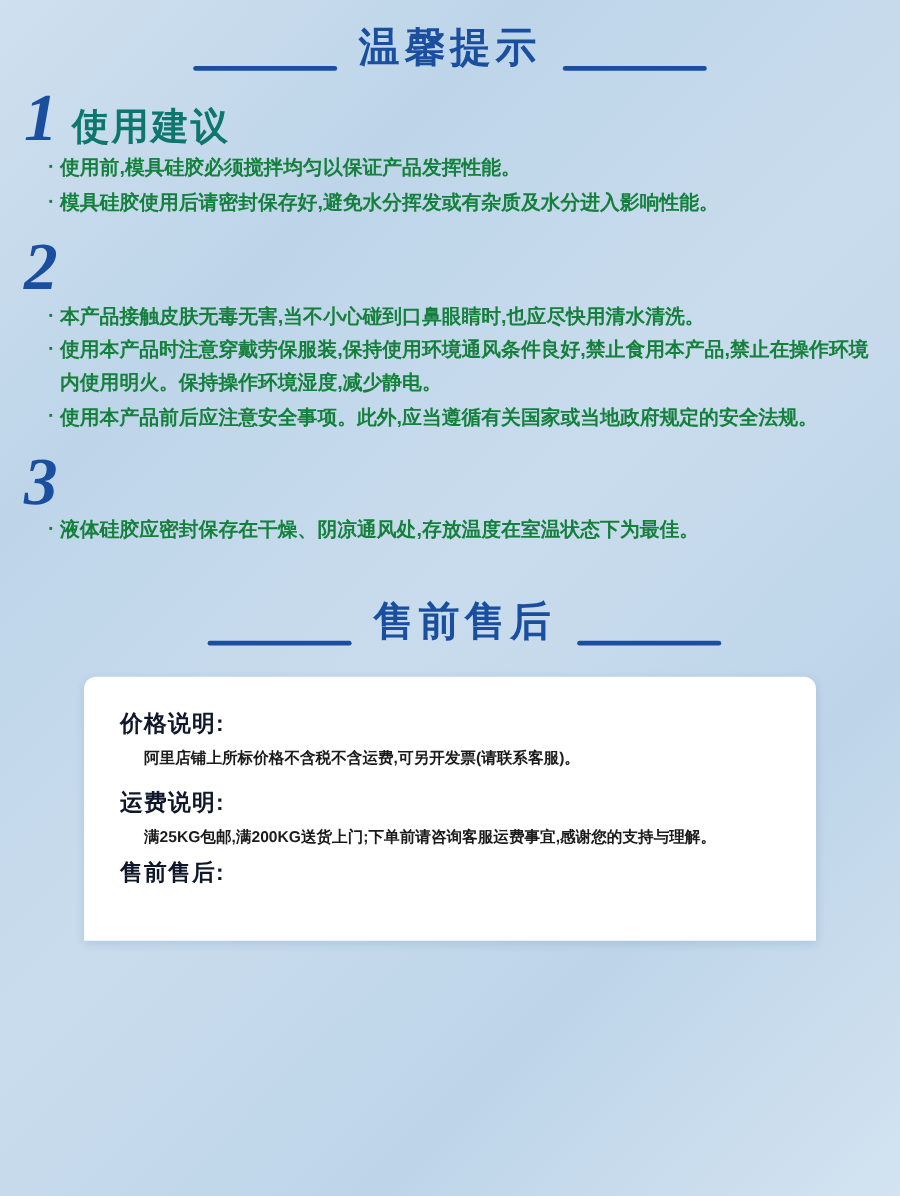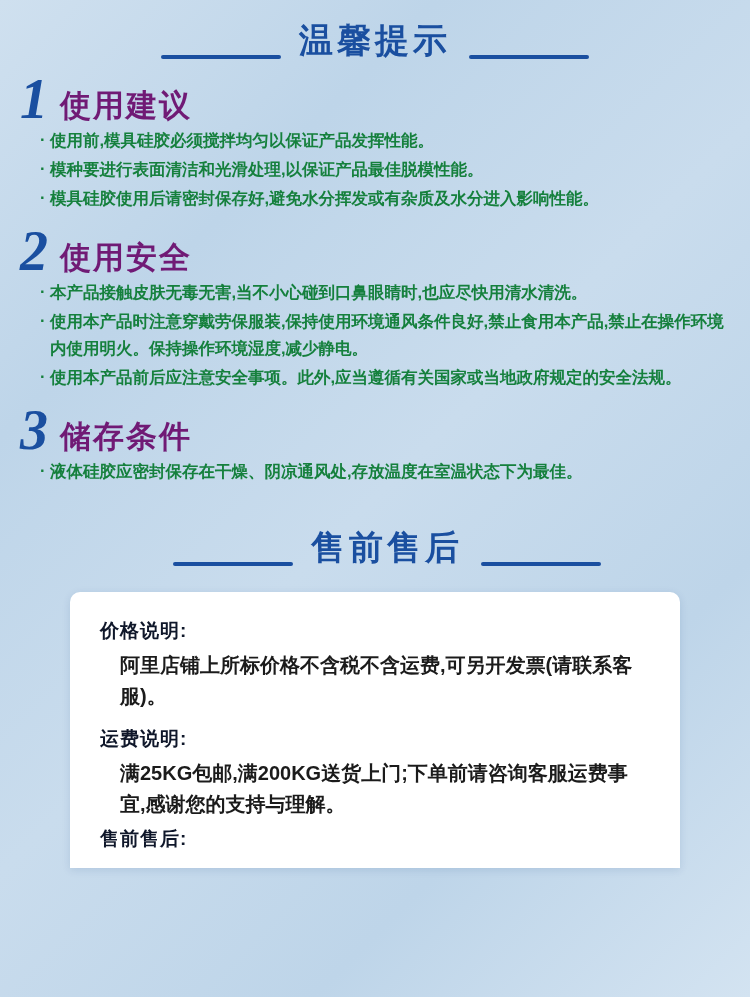--- a/index.html
+++ b/index.html
@@ -57,21 +57,21 @@
     font-size: 56px;
     font-weight: bold;
     color: #1a4fa0;
     line-height: 0.82;
     font-family: "Liberation Serif", serif;
     font-style: italic;
   }
   .block-title {
     font-size: 31px;
     font-weight: bold;
-    color: #701a75;
+    color: #0f766e;
     letter-spacing: 2px;
     line-height: 1;
     padding-bottom: 2px;
   }
   .bullets {
     margin: 0;
     padding: 0 0 0 30px;
     list-style: none;
   }
   .bullets li {
@@ -105,21 +105,21 @@
   }
   .card h4 {
     margin: 0 0 6px 0;
     font-size: 19px;
     font-weight: bold;
     color: #0f172a;
     letter-spacing: 1px;
   }
   .card p {
     margin: 0 0 14px 0;
-    font-size: 20px;
+    font-size: 13px;
     line-height: 1.55;
     color: #1b1b1b;
     font-weight: bold;
     padding-left: 20px;
   }
   .card p.last { margin-bottom: 6px; }
 </style>
 </head>
 <body>
 
@@ -129,41 +129,38 @@
   <span class="rule"></span>
 </div>
 
 <div class="block">
   <div class="block-title-row">
     <span class="block-num">1</span>
     <span class="block-title">使用建议</span>
   </div>
   <ul class="bullets">
     <li>使用前,模具硅胶必须搅拌均匀以保证产品发挥性能。</li>
-    <li>模种要进行表面清洁和光滑处理,以保证产品最佳脱模性能。</li>
     <li>模具硅胶使用后请密封保存好,避免水分挥发或有杂质及水分进入影响性能。</li>
   </ul>
 </div>
 
 <div class="block">
   <div class="block-title-row">
     <span class="block-num">2</span>
-    <span class="block-title">使用安全</span>
   </div>
   <ul class="bullets">
     <li>本产品接触皮肤无毒无害,当不小心碰到口鼻眼睛时,也应尽快用清水清洗。</li>
     <li>使用本产品时注意穿戴劳保服装,保持使用环境通风条件良好,禁止食用本产品,禁止在操作环境内使用明火。保持操作环境湿度,减少静电。</li>
     <li>使用本产品前后应注意安全事项。此外,应当遵循有关国家或当地政府规定的安全法规。</li>
   </ul>
 </div>
 
 <div class="block">
   <div class="block-title-row">
     <span class="block-num">3</span>
-    <span class="block-title">储存条件</span>
   </div>
   <ul class="bullets">
     <li>液体硅胶应密封保存在干燥、阴凉通风处,存放温度在室温状态下为最佳。</li>
   </ul>
 </div>
 
 <div class="section-head" id="presale-head">
   <span class="rule"></span>
   <span class="title">售前售后</span>
   <span class="rule"></span>

